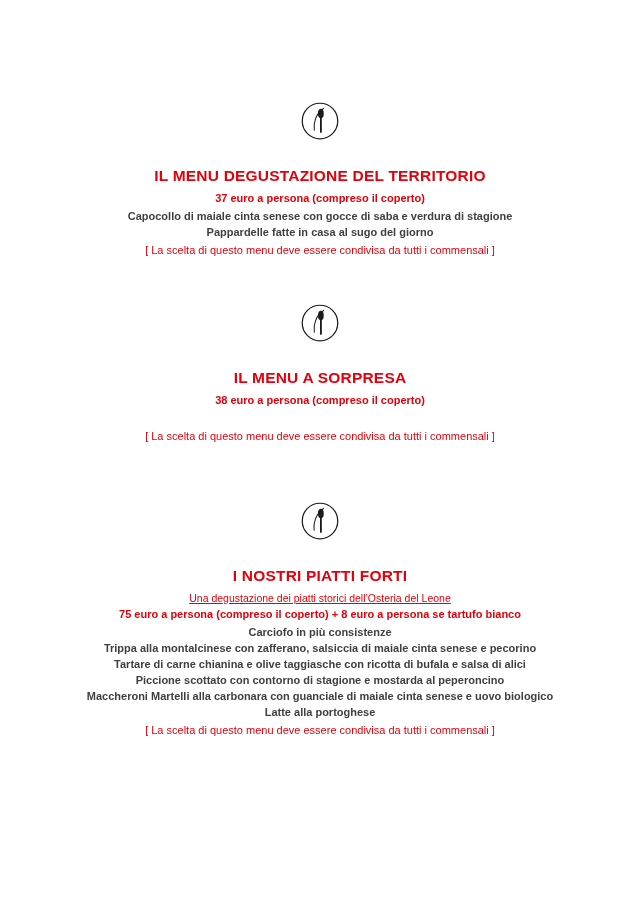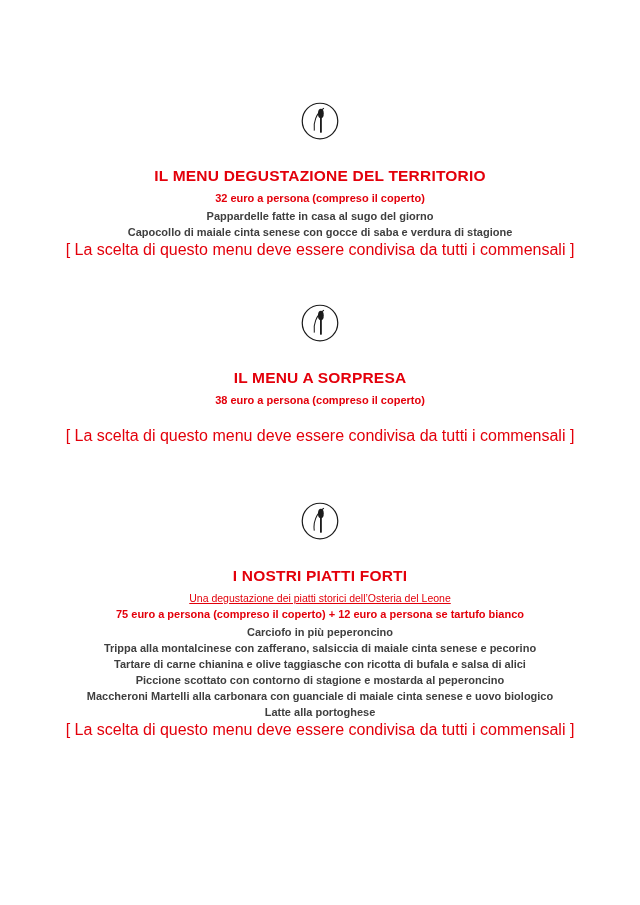--- a/index.html
+++ b/index.html
@@ -50,21 +50,21 @@
     color: #e3000b;
     margin-bottom: 2px;
   }
   .item {
     font-size: 11px;
     line-height: 16px;
     font-weight: 700;
     color: #3f3f3f;
   }
   .note {
-    font-size: 16px;
+    font-size: 11px;
     line-height: 16px;
     font-weight: 400;
     color: #e3000b;
     margin-top: 2px;
   }
   .note.spaced { margin-top: 20px; }
 </style>
 </head>
 <body>
 
@@ -77,43 +77,43 @@
   </symbol>
 </svg>
 
 <div class="page">
 
   <section class="menu-section">
     <svg class="logo" viewBox="0 0 48 48">
         <use href="#logo-utensils"></use>
       </svg>
     <h2 class="title">IL MENU DEGUSTAZIONE DEL TERRITORIO</h2>
-    <div class="price">32 euro a persona (compreso il coperto)</div>
+    <div class="price">37 euro a persona (compreso il coperto)</div>
+    <div class="item">Capocollo di maiale cinta senese con gocce di saba e verdura di stagione</div>
     <div class="item">Pappardelle fatte in casa al sugo del giorno</div>
-    <div class="item">Capocollo di maiale cinta senese con gocce di saba e verdura di stagione</div>
     <div class="note">[ La scelta di questo menu deve essere condivisa da tutti i commensali ]</div>
   </section>
 
   <section class="menu-section gap-sorpresa">
     <svg class="logo" viewBox="0 0 48 48">
         <use href="#logo-utensils"></use>
       </svg>
     <h2 class="title">IL MENU A SORPRESA</h2>
     <div class="price">38 euro a persona (compreso il coperto)</div>
     <div class="note spaced">[ La scelta di questo menu deve essere condivisa da tutti i commensali ]</div>
   </section>
 
   <section class="menu-section gap-forti">
     <svg class="logo" viewBox="0 0 48 48">
         <use href="#logo-utensils"></use>
       </svg>
     <h2 class="title">I NOSTRI PIATTI FORTI</h2>
     <div class="tagline">Una degustazione dei piatti storici dell’Osteria del Leone</div>
-    <div class="price">75 euro a persona (compreso il coperto) + 12 euro a persona se tartufo bianco</div>
-    <div class="item">Carciofo in più peperoncino</div>
+    <div class="price">75 euro a persona (compreso il coperto) + 8 euro a persona se tartufo bianco</div>
+    <div class="item">Carciofo in più consistenze</div>
     <div class="item">Trippa alla montalcinese con zafferano, salsiccia di maiale cinta senese e pecorino</div>
     <div class="item">Tartare di carne chianina e olive taggiasche con ricotta di bufala e salsa di alici</div>
     <div class="item">Piccione scottato con contorno di stagione e mostarda al peperoncino</div>
     <div class="item">Maccheroni Martelli alla carbonara con guanciale di maiale cinta senese e uovo biologico</div>
     <div class="item">Latte alla portoghese</div>
     <div class="note">[ La scelta di questo menu deve essere condivisa da tutti i commensali ]</div>
   </section>
 
 </div>
 

